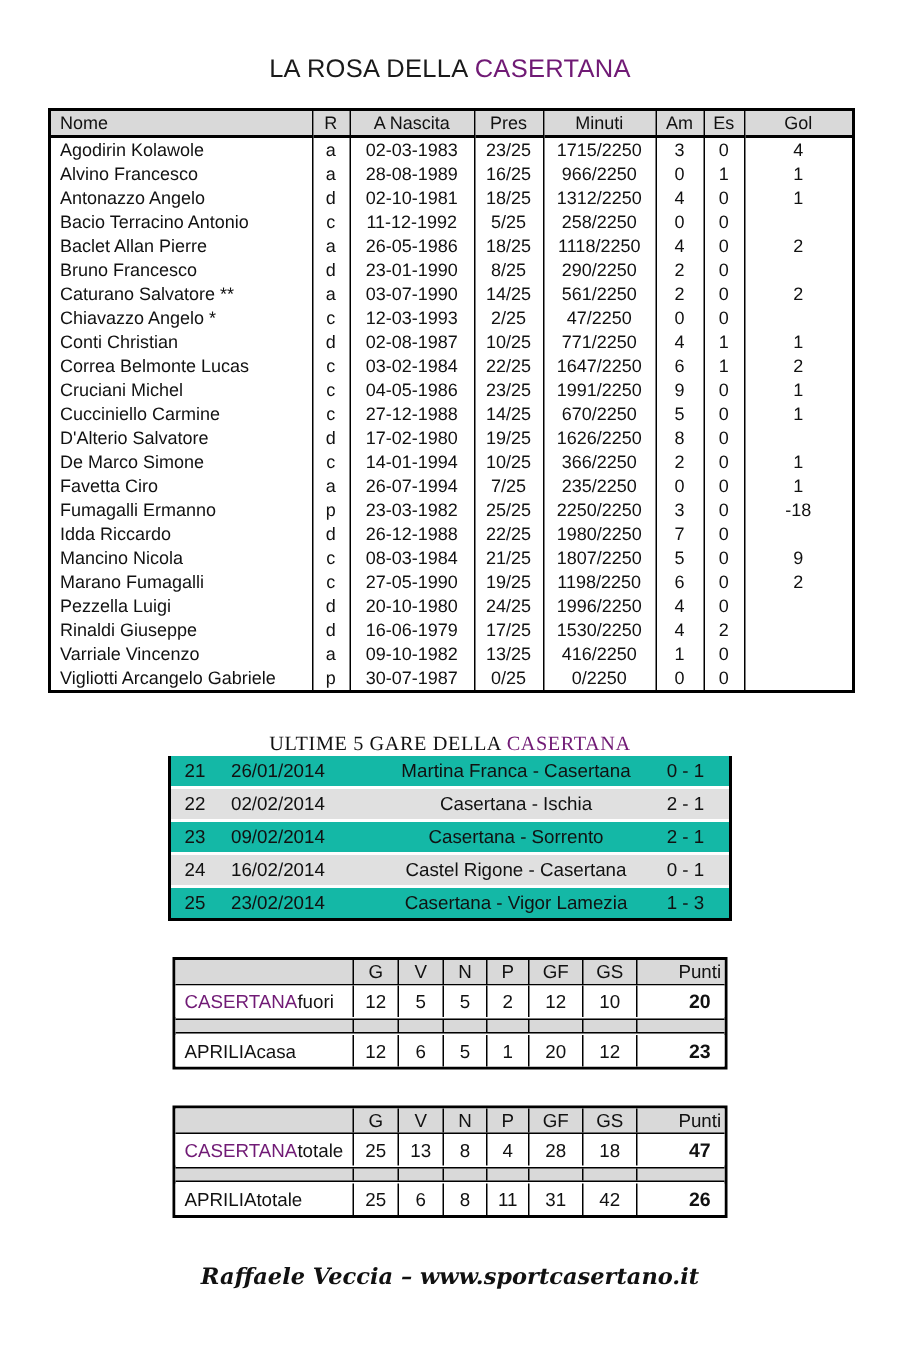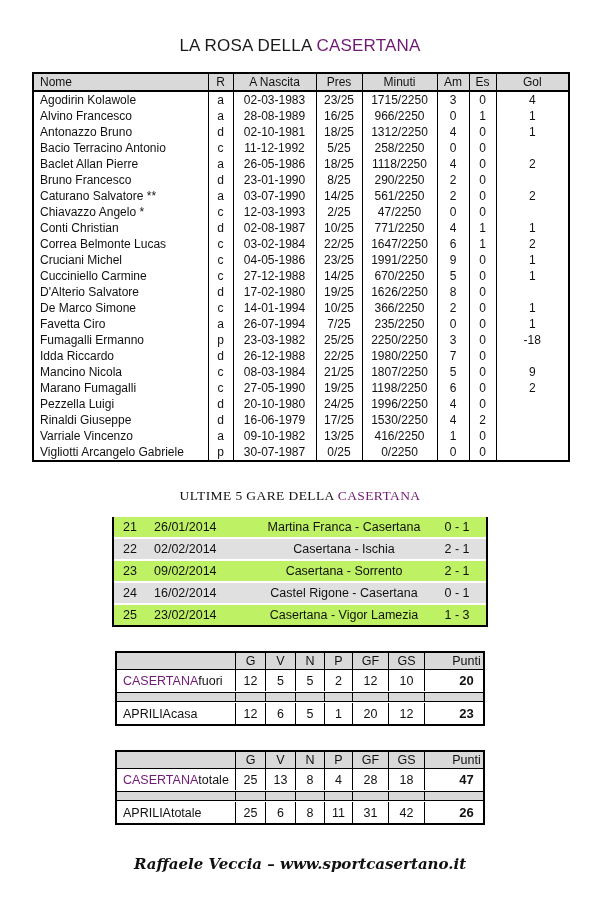--- a/index.html
+++ b/index.html
@@ -49,35 +49,34 @@
   }
   table.roster .c-name { text-align: left; padding-left: 6px; }
 
   
   .matches-heading {
     text-align: center;
     font-family: "Liberation Serif", serif;
     font-size: 13.5px;
     letter-spacing: 0.4px;
     margin-top: 26px;
-    margin-bottom: 13px;
   }
   .matches {
     width: 376px;
     margin: 0 auto;
     border-left: 2px solid #000;
     border-right: 2px solid #000;
     border-bottom: 2px solid #000;
     font-size: 12.5px;
   }
   .match-row {
     display: flex;
     align-items: center;
     height: 20px;
-    background: #bef264;
+    background: #14b8a6;
   }
   .match-row + .match-row { margin-top: 2px; }
   .match-row.alt { background: #e0e0e0; }
   .m-num   { width: 40px;  padding-left: 9px; }
   .m-date  { width: 106px; }
   .m-match { flex: 1; text-align: center; }
   .m-score { width: 58px; text-align: center; }
 
   
   .standings {
@@ -169,21 +168,21 @@
         <td class="c-name">Alvino Francesco</td>
         <td>a</td>
         <td>28-08-1989</td>
         <td>16/25</td>
         <td>966/2250</td>
         <td>0</td>
         <td>1</td>
         <td>1</td>
       </tr>
       <tr>
-        <td class="c-name">Antonazzo Bruno</td>
+        <td class="c-name">Antonazzo Angelo</td>
         <td>d</td>
         <td>02-10-1981</td>
         <td>18/25</td>
         <td>1312/2250</td>
         <td>4</td>
         <td>0</td>
         <td>1</td>
       </tr>
       <tr>
         <td class="c-name">Bacio Terracino Antonio</td>

